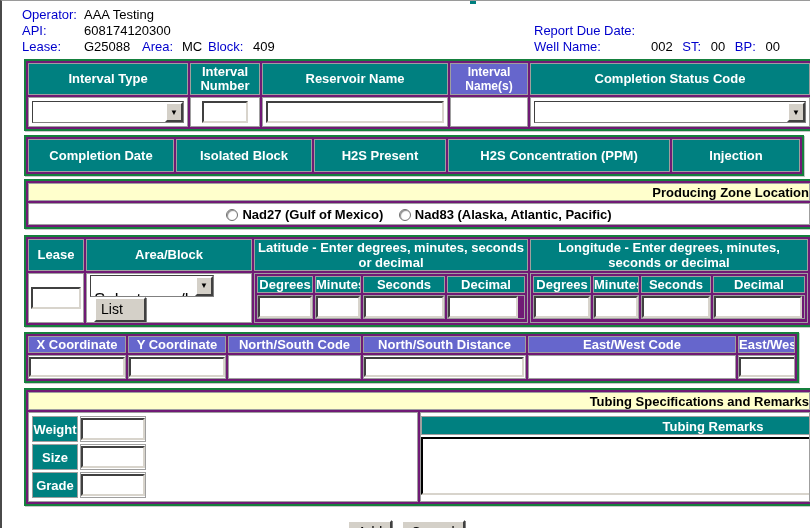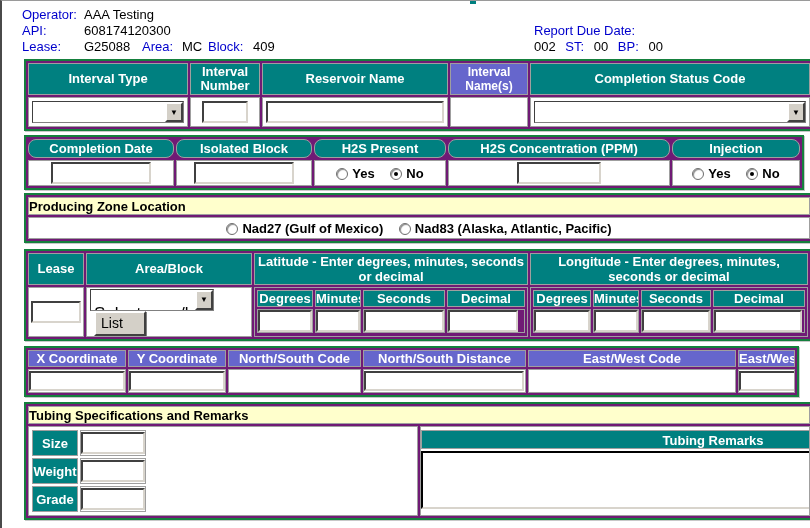--- a/index.html
+++ b/index.html
@@ -28,21 +28,21 @@
 
   
   table.tbl { border-collapse:separate; border-spacing:2px; table-layout:fixed;
               border:2px solid #15803d; background:#701a75; margin-left:22px;
               box-shadow:1px 1px 0 #c8c8c8; }
   table.tbl td, table.tbl th { border:1px solid #9f9f9f; padding:0; overflow:hidden;
               vertical-align:middle; font-size:13px; }
   th.teal { background:#008080; color:#fff; font-weight:bold; text-align:center; line-height:14px; }
   th.purp { background:#6666CC; color:#fff; font-weight:bold; text-align:center;
             font-size:11.5px; white-space:nowrap; }
-  th.yellow, td.yellow { background:#FFFFCC; color:#000; font-weight:bold; text-align:left; font-size:13px; }
+  th.yellow, td.yellow { background:#FFFFCC; color:#000; font-weight:bold; text-align:right; font-size:13px; }
   td.body { background:#fff; text-align:center; }
 
   
   .inp { display:inline-block; height:22px; background:#fff; vertical-align:middle;
          border-top:2px solid #404040; border-left:2px solid #404040;
          border-bottom:2px solid #d8d4cc; border-right:2px solid #d8d4cc; }
   .inp.small { height:20px; }
 
   
   .sel { display:inline-flex; height:22px; background:#fff; vertical-align:middle;
@@ -63,21 +63,21 @@
 
   
   .winbtn { display:inline-block; background:#d4d0c8; color:#000; font-family:"Liberation Sans",sans-serif;
         font-size:14px; text-align:center; padding:2px 8px 3px 8px;
         border:2px solid; border-color:#ffffff #404040 #404040 #ffffff; box-shadow:1px 1px 0 #808080; }
 
   
   .t1 { width:790px; margin-top:4px; }
   .t1 th { height:32px; } .t1 td { height:30px; }
   .t2 { width:780px; margin-top:4px; }
-  .t2 th { height:19px;border-radius:8px; } .t2 td { height:26px; }
+  .t2 th { height:33px; } .t2 td { height:26px; }
   .pz { width:790px; margin-top:3px; }
   .pz td { height:18px; } .pz td.radios { height:22px; background:#fff; font-weight:bold; }
   .t3 { width:788px; margin-top:6px; }
   .t3 th.main { height:32px; } .t3 td.grp { height:50px; vertical-align:top; }
   .subtbl { border-collapse:separate; border-spacing:2px; table-layout:fixed; width:100%; }
   .subtbl th { background:#008080; color:#fff; font-weight:bold; font-size:12px; height:16px;
                border:1px solid #9f9f9f; padding:0; }
   .subtbl td { border:none; padding:0; text-align:left; }
   .t4 { width:775px; margin-top:5px; }
   .t4 th { height:16px; } .t4 td { height:24px; }
@@ -120,20 +120,21 @@
       </span>
     </div>
     <div class="info-row">
       <span class="blue lbl-lease">Lease:</span>
       <span class="val-lease">G25088</span>
       <span class="blue lbl-area">Area:</span>
       <span class="val-area">MC</span>
       <span class="blue lbl-block">Block:</span>
       <span>409</span>
       <span class="rt">
+        <span class="blue rt-label">Well Name:</span>
         <span class="rt-vals">
           <span>002</span>
           <span class="blue">ST:</span>
           <span>00</span>
           <span class="blue">BP:</span>
           <span>00</span>
         </span>
       </span>
     </div>
   </div>
@@ -169,33 +170,20 @@
 
   <table class="tbl t2">
     <tbody>
         <tr>
       <th class="teal" style="width:146px">Completion Date</th>
       <th class="teal" style="width:136px">Isolated Block</th>
       <th class="teal" style="width:132px">H2S Present</th>
       <th class="teal" style="width:222px">H2S Concentration (PPM)</th>
       <th class="teal">Injection</th>
     </tr>
-    <tr>
-      <td class="body"><span class="inp" style="width:100px"></span></td>
-      <td class="body"><span class="inp" style="width:100px"></span></td>
-      <td class="body">
-        <span class="rb"></span><span class="rlabel">Yes</span>
-        <span class="rb on"></span><span class="rlabel" style="margin-right:0">No</span>
-      </td>
-      <td class="body"><span class="inp" style="width:84px"></span></td>
-      <td class="body">
-        <span class="rb"></span><span class="rlabel">Yes</span>
-        <span class="rb on"></span><span class="rlabel" style="margin-right:0">No</span>
-      </td>
-    </tr>
   </tbody>
     </table>
 
   <table class="tbl pz">
     <tbody>
         <tr>
           <td class="yellow">Producing Zone Location</td>
         </tr>
     <tr>
       <td class="radios cen">
@@ -287,25 +275,25 @@
   <table class="tbl t5">
     <tbody>
         <tr>
           <td class="yellow" colspan="2" style="height:18px">Tubing Specifications and Remarks</td>
         </tr>
     <tr>
       <td class="left-cell">
         <table class="swg">
           <tbody>
                 <tr>
+            <th>Weight</th>
+            <td><span class="inp" style="width:64px"></span></td>
+          </tr>
+          <tr>
             <th>Size</th>
-            <td><span class="inp" style="width:64px"></span></td>
-          </tr>
-          <tr>
-            <th>Weight</th>
             <td><span class="inp" style="width:64px"></span></td>
           </tr>
           <tr>
             <th>Grade</th>
             <td><span class="inp" style="width:64px"></span></td>
           </tr>
         </tbody>
             </table>
       </td>
       <td class="right-cell">

